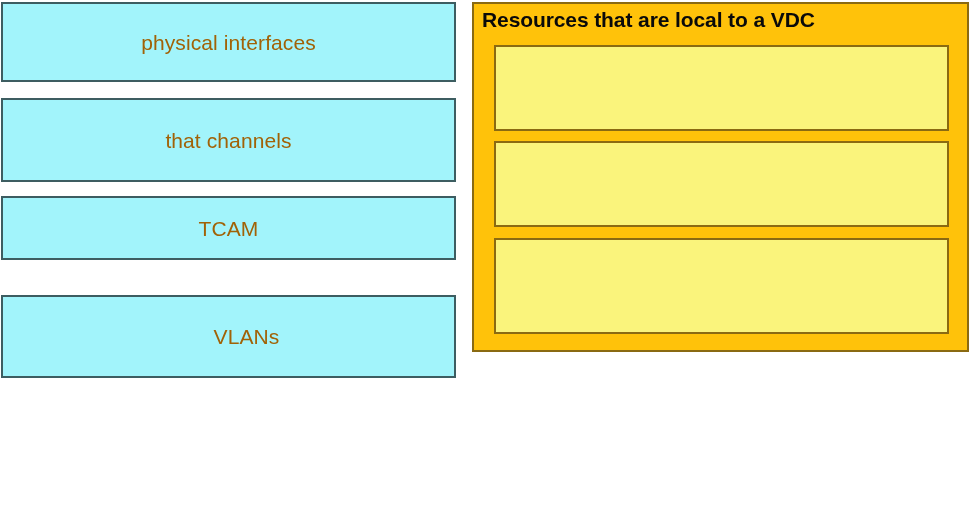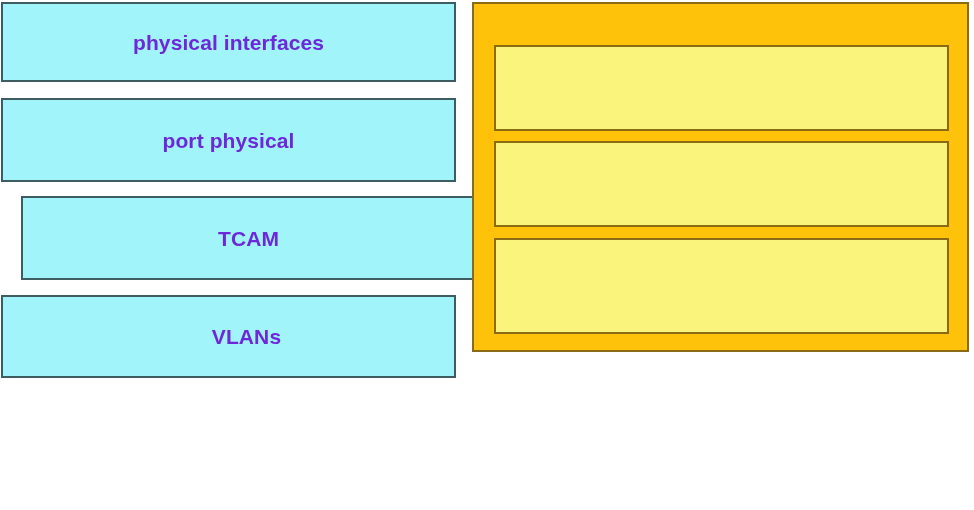--- a/index.html
+++ b/index.html
@@ -43,30 +43,30 @@
     border: 2px solid #3d5d61;
     display: flex;
     align-items: center;
     justify-content: center;
     cursor: grab;
   }
 
   .source-item .label {
     font-size: 21px;
     line-height: 1;
-    color: #6d28d9;
-    font-weight: 700;
+    color: #a16207;
+    font-weight: 400;
     letter-spacing: 0.1px;
     text-align: center;
     white-space: nowrap;
   }
 
   #src-0 { top: 2px;   height: 80px; }
   #src-1 { top: 98px;  height: 84px; }
-  #src-2 { top: 196px; height: 84px; margin-left: 20px; }
+  #src-2 { top: 196px; height: 64px; }
   #src-3 { top: 295px; height: 83px; padding-left: 36px; }
 
   
   .target-panel {
     position: absolute;
     left: 472px;
     width: 497px;
     box-sizing: border-box;
     background: #ffc20a;
     border: 2px solid #8a6a12;
@@ -111,35 +111,36 @@
 
 <div id="stage">
 
   <div class="source-list">
 
     <div class="source-item" id="src-0">
       <span class="label">physical interfaces</span>
     </div>
 
     <div class="source-item" id="src-1">
-      <span class="label">port physical</span>
+      <span class="label">that channels</span>
     </div>
 
     <div class="source-item" id="src-2">
       <span class="label">TCAM</span>
     </div>
 
     <div class="source-item" id="src-3">
       <span class="label">VLANs</span>
     </div>
 
   </div>
 
   <div class="target-panel" id="panel-local">
 
+    <div class="panel-title">Resources that are local to a VDC</div>
 
     <div class="drop-slot s0"></div>
     <div class="drop-slot s1"></div>
     <div class="drop-slot s2"></div>
   </div>
 
 
 </div>
 
 </body></html>

